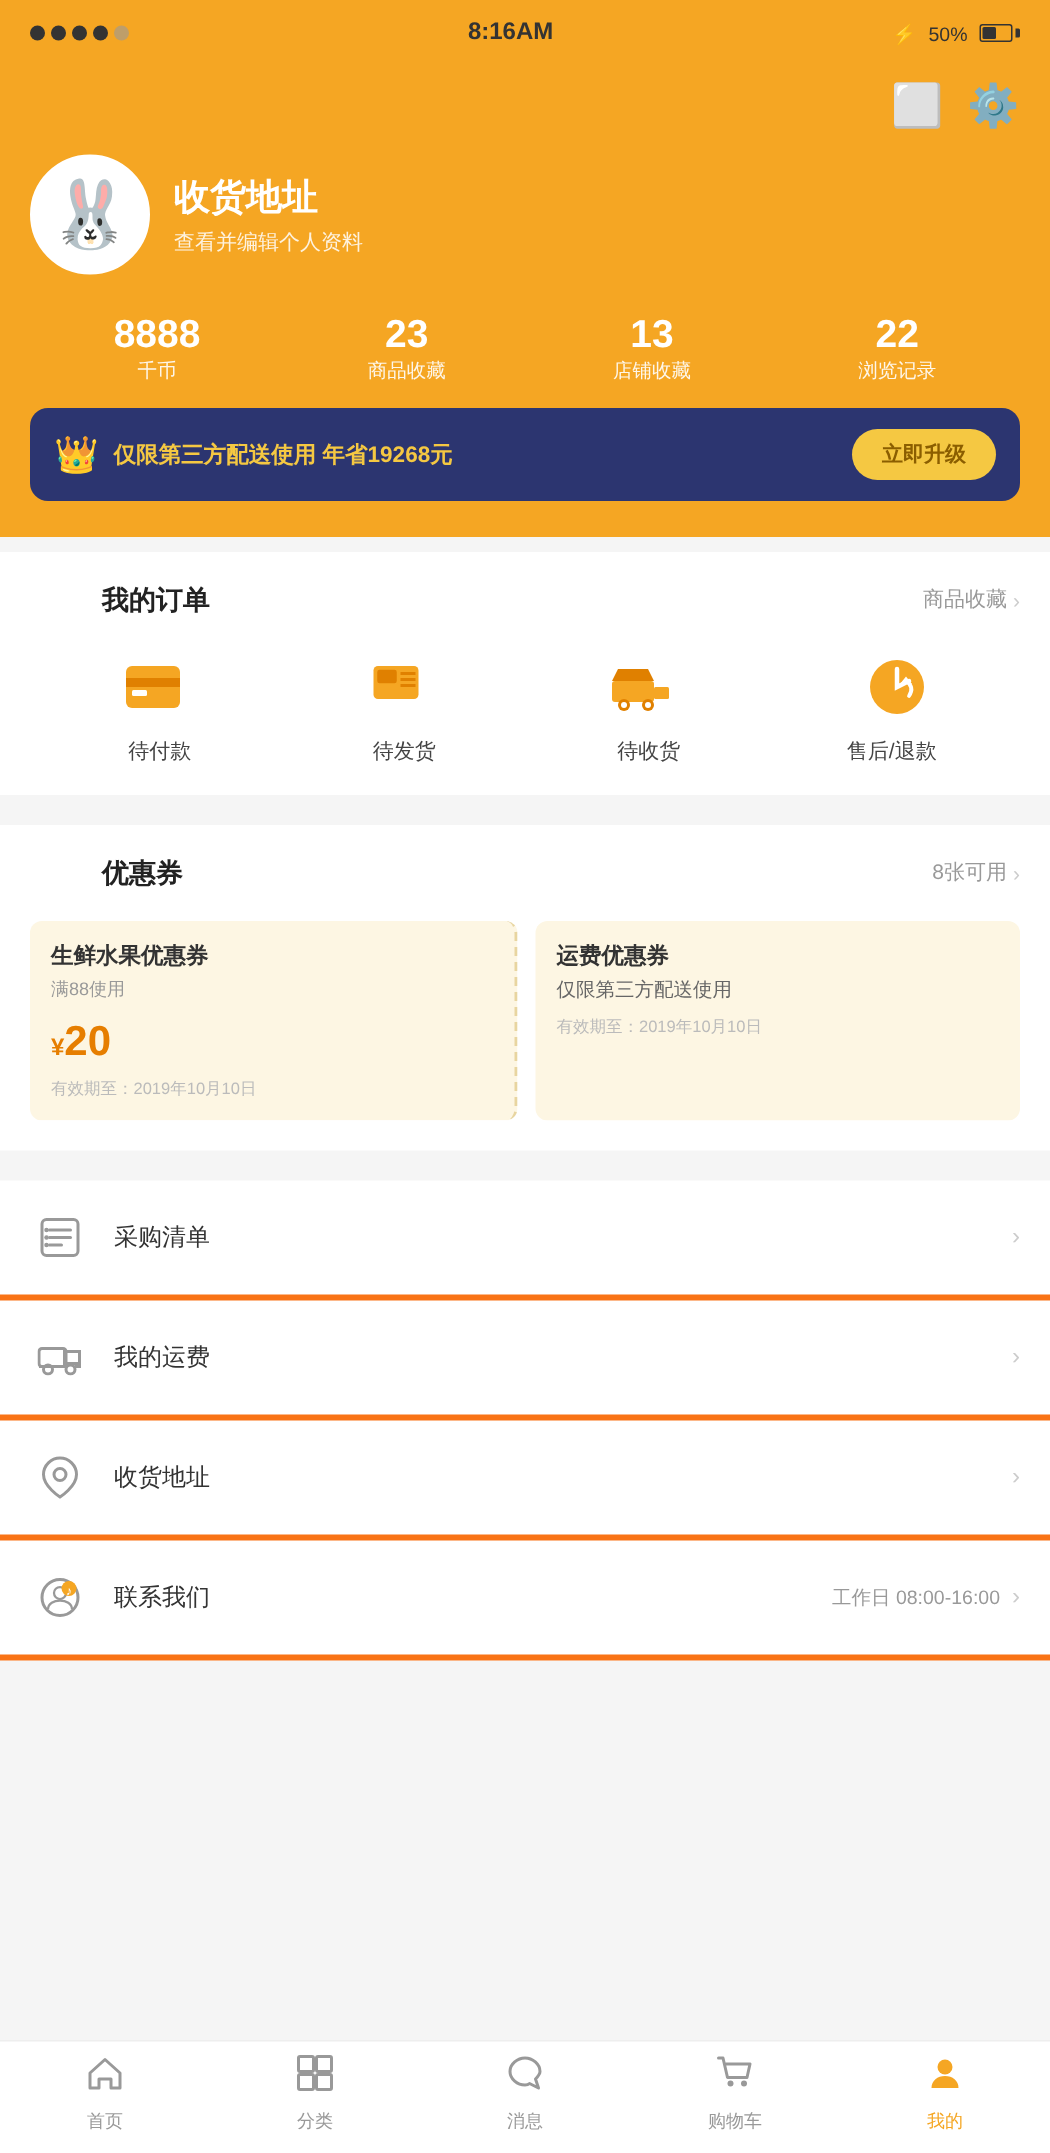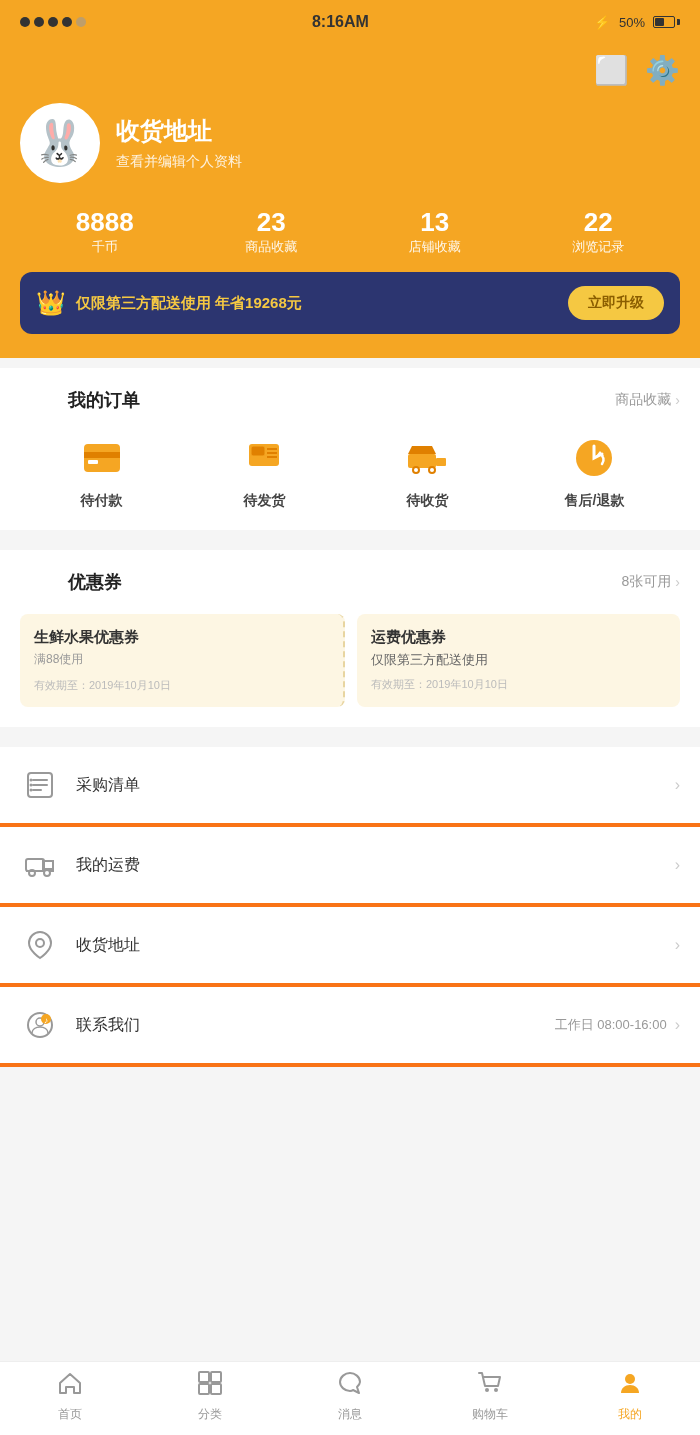--- a/index.html
+++ b/index.html
@@ -117,21 +117,21 @@
       margin-bottom: 20px;
     }
     .section-title { font-size: 18px; font-weight: bold; color: #222; margin-left: 48px; }
     .section-link { font-size: 14px; color: #999; display: flex; align-items: center; gap: 4px; }
     .chevron { font-size: 14px; color: #ccc; }
 
     .orders-icons {
       display: flex;
       justify-content: space-around;
     }
-    .order-item { text-align: center; display: flex; flex-direction: column; align-items: center; gap: 8px; font-weight: bold; }
+    .order-item { text-align: center; display: flex; flex-direction: column; align-items: flex-end; gap: 8px; }
     .order-icon {
       width: 52px; height: 52px;
       display: flex; align-items: center; justify-content: center;
       font-size: 32px;
     }
     .order-label { font-size: 14px; color: #444; }
 
     
     .coupons-section {
       background: white;
@@ -391,20 +391,23 @@
     <span class="section-link">
       <span>8张可用</span>
       <span class="chevron">›</span>
     </span>
   </div>
   <div class="coupons-row">
 
     <div class="coupon-card" style="border-right: 2px dashed #e8d5a0;">
       <div class="coupon-title">生鲜水果优惠券</div>
       <div class="coupon-condition">满88使用</div>
+      <div class="coupon-amount">
+        <span>¥</span>20
+      </div>
       <div class="coupon-validity">有效期至：2019年10月10日</div>
     </div>
 
     <div class="coupon-card">
       <div class="coupon-title">运费优惠券</div>
       <div class="coupon-desc">仅限第三方配送使用</div>
       <div class="coupon-validity">有效期至：2019年10月10日</div>
     </div>
   </div>
 </div>

